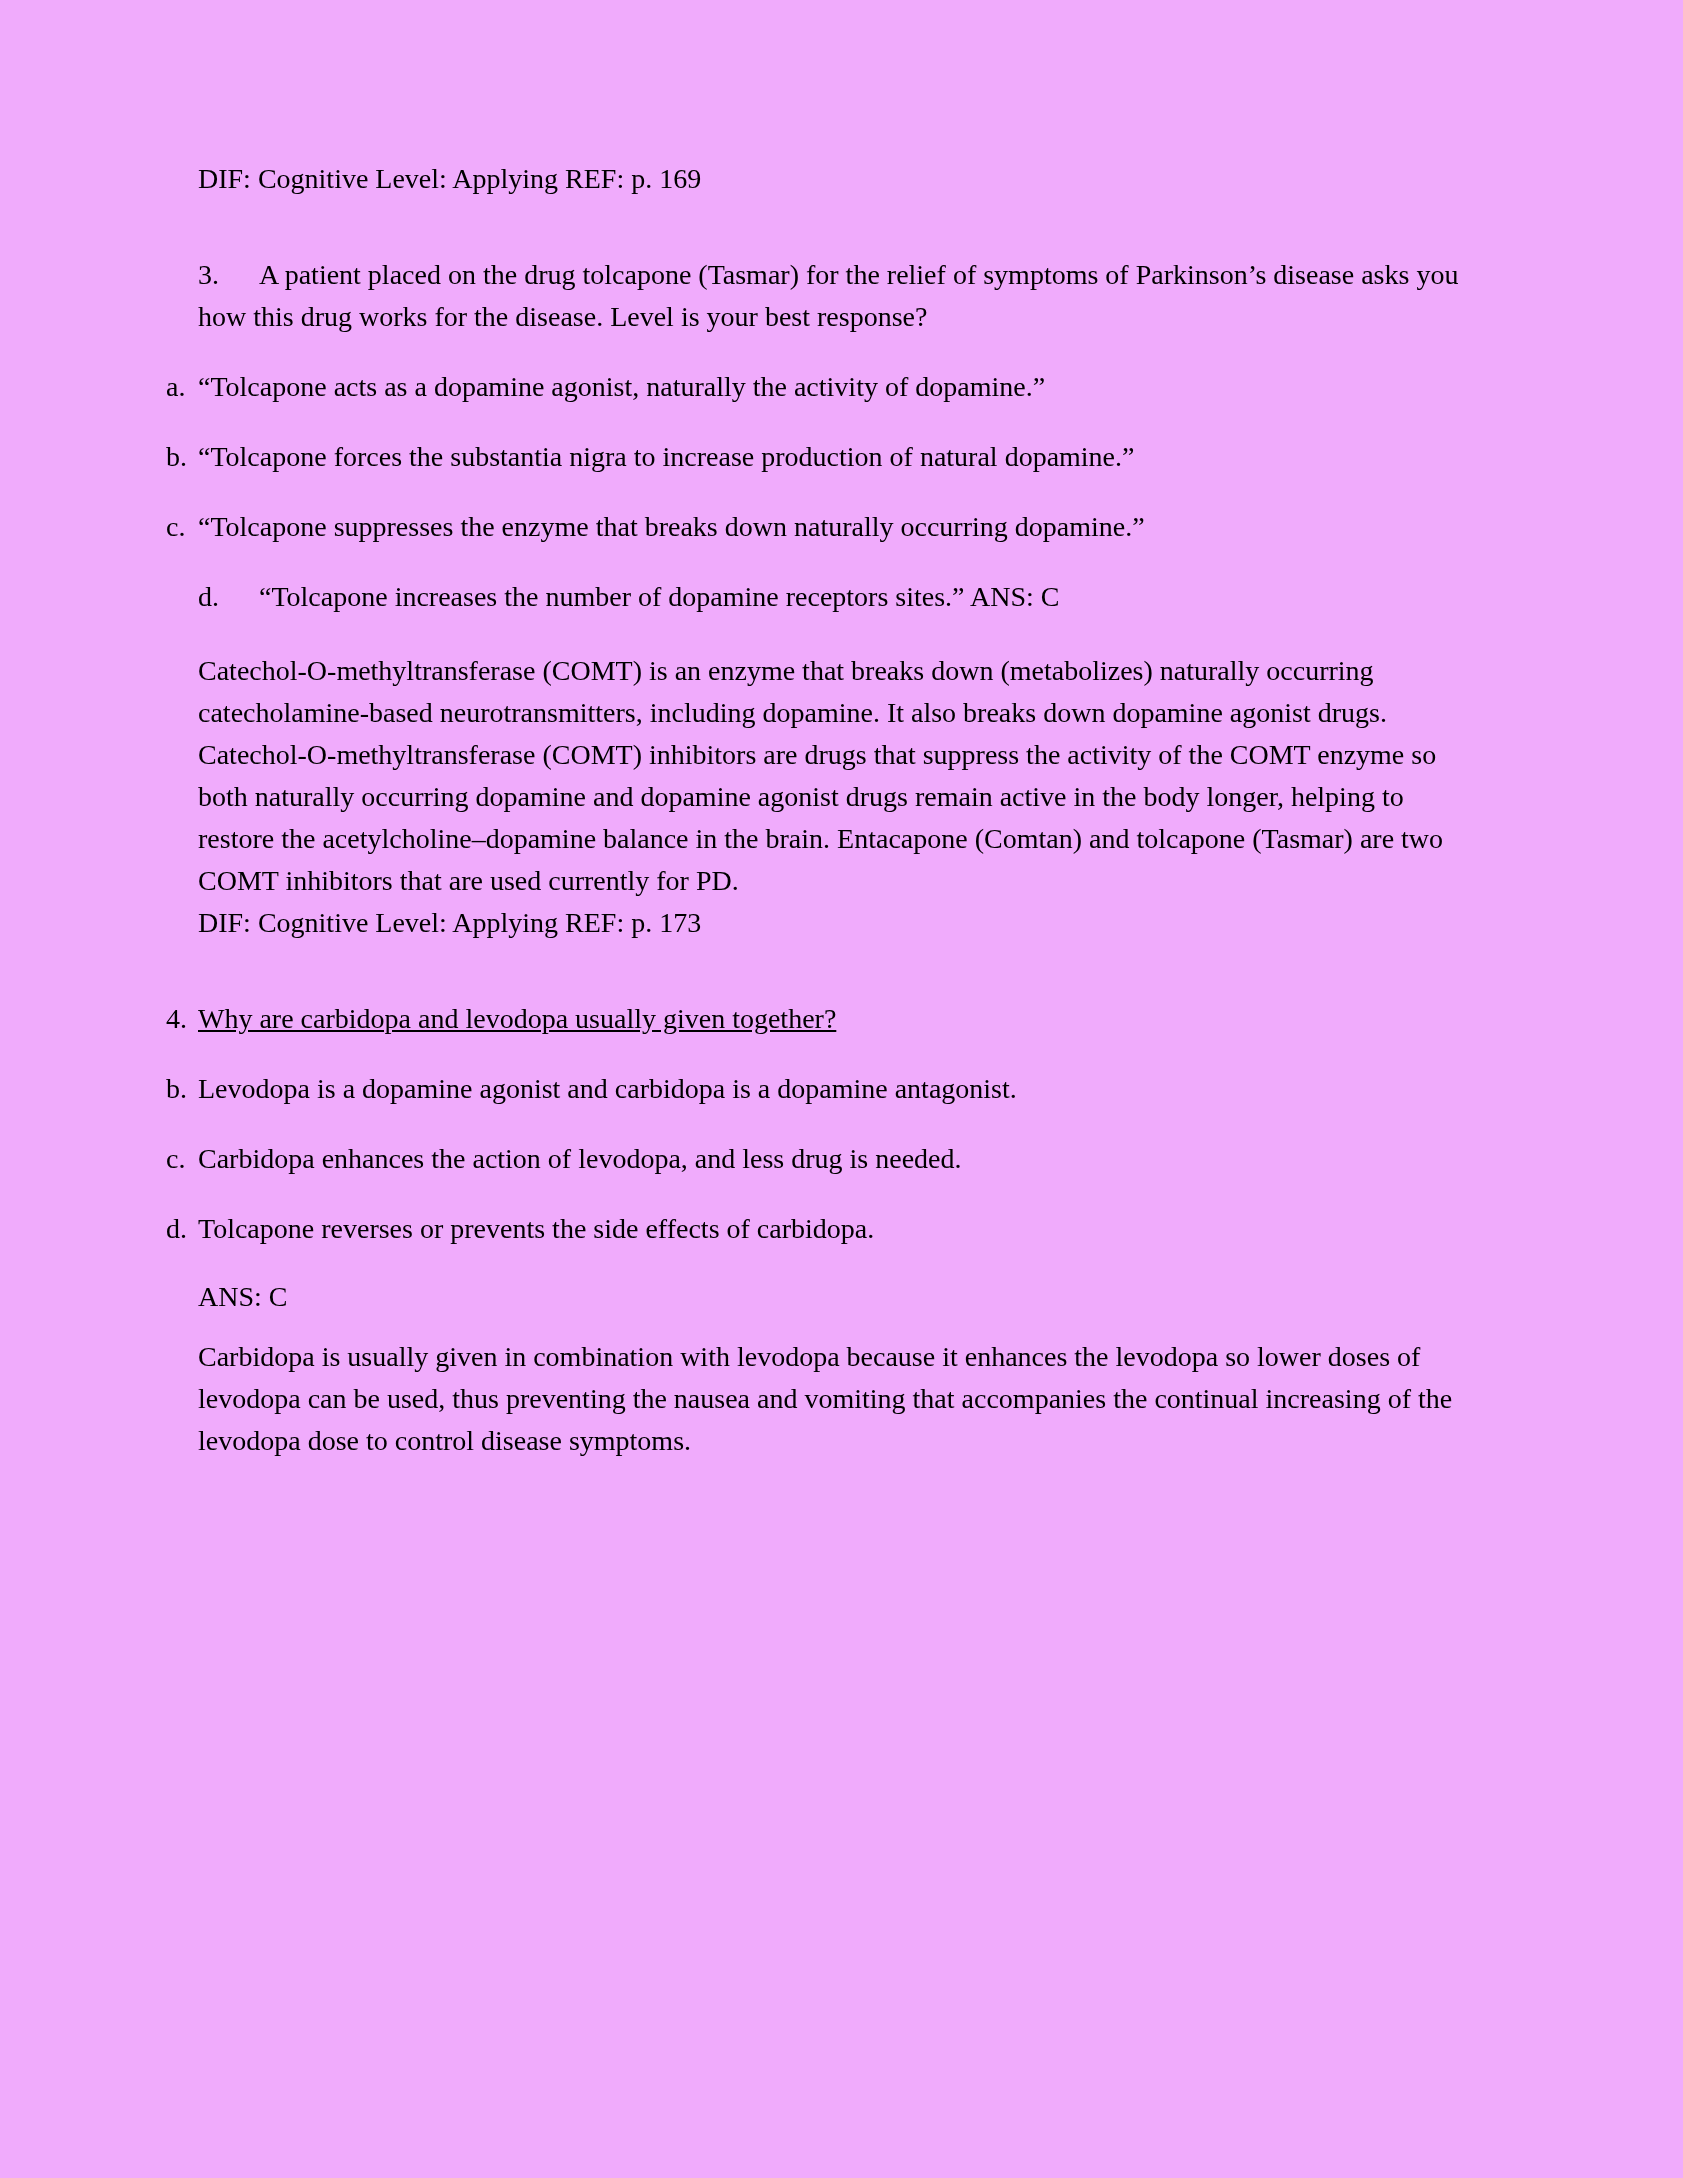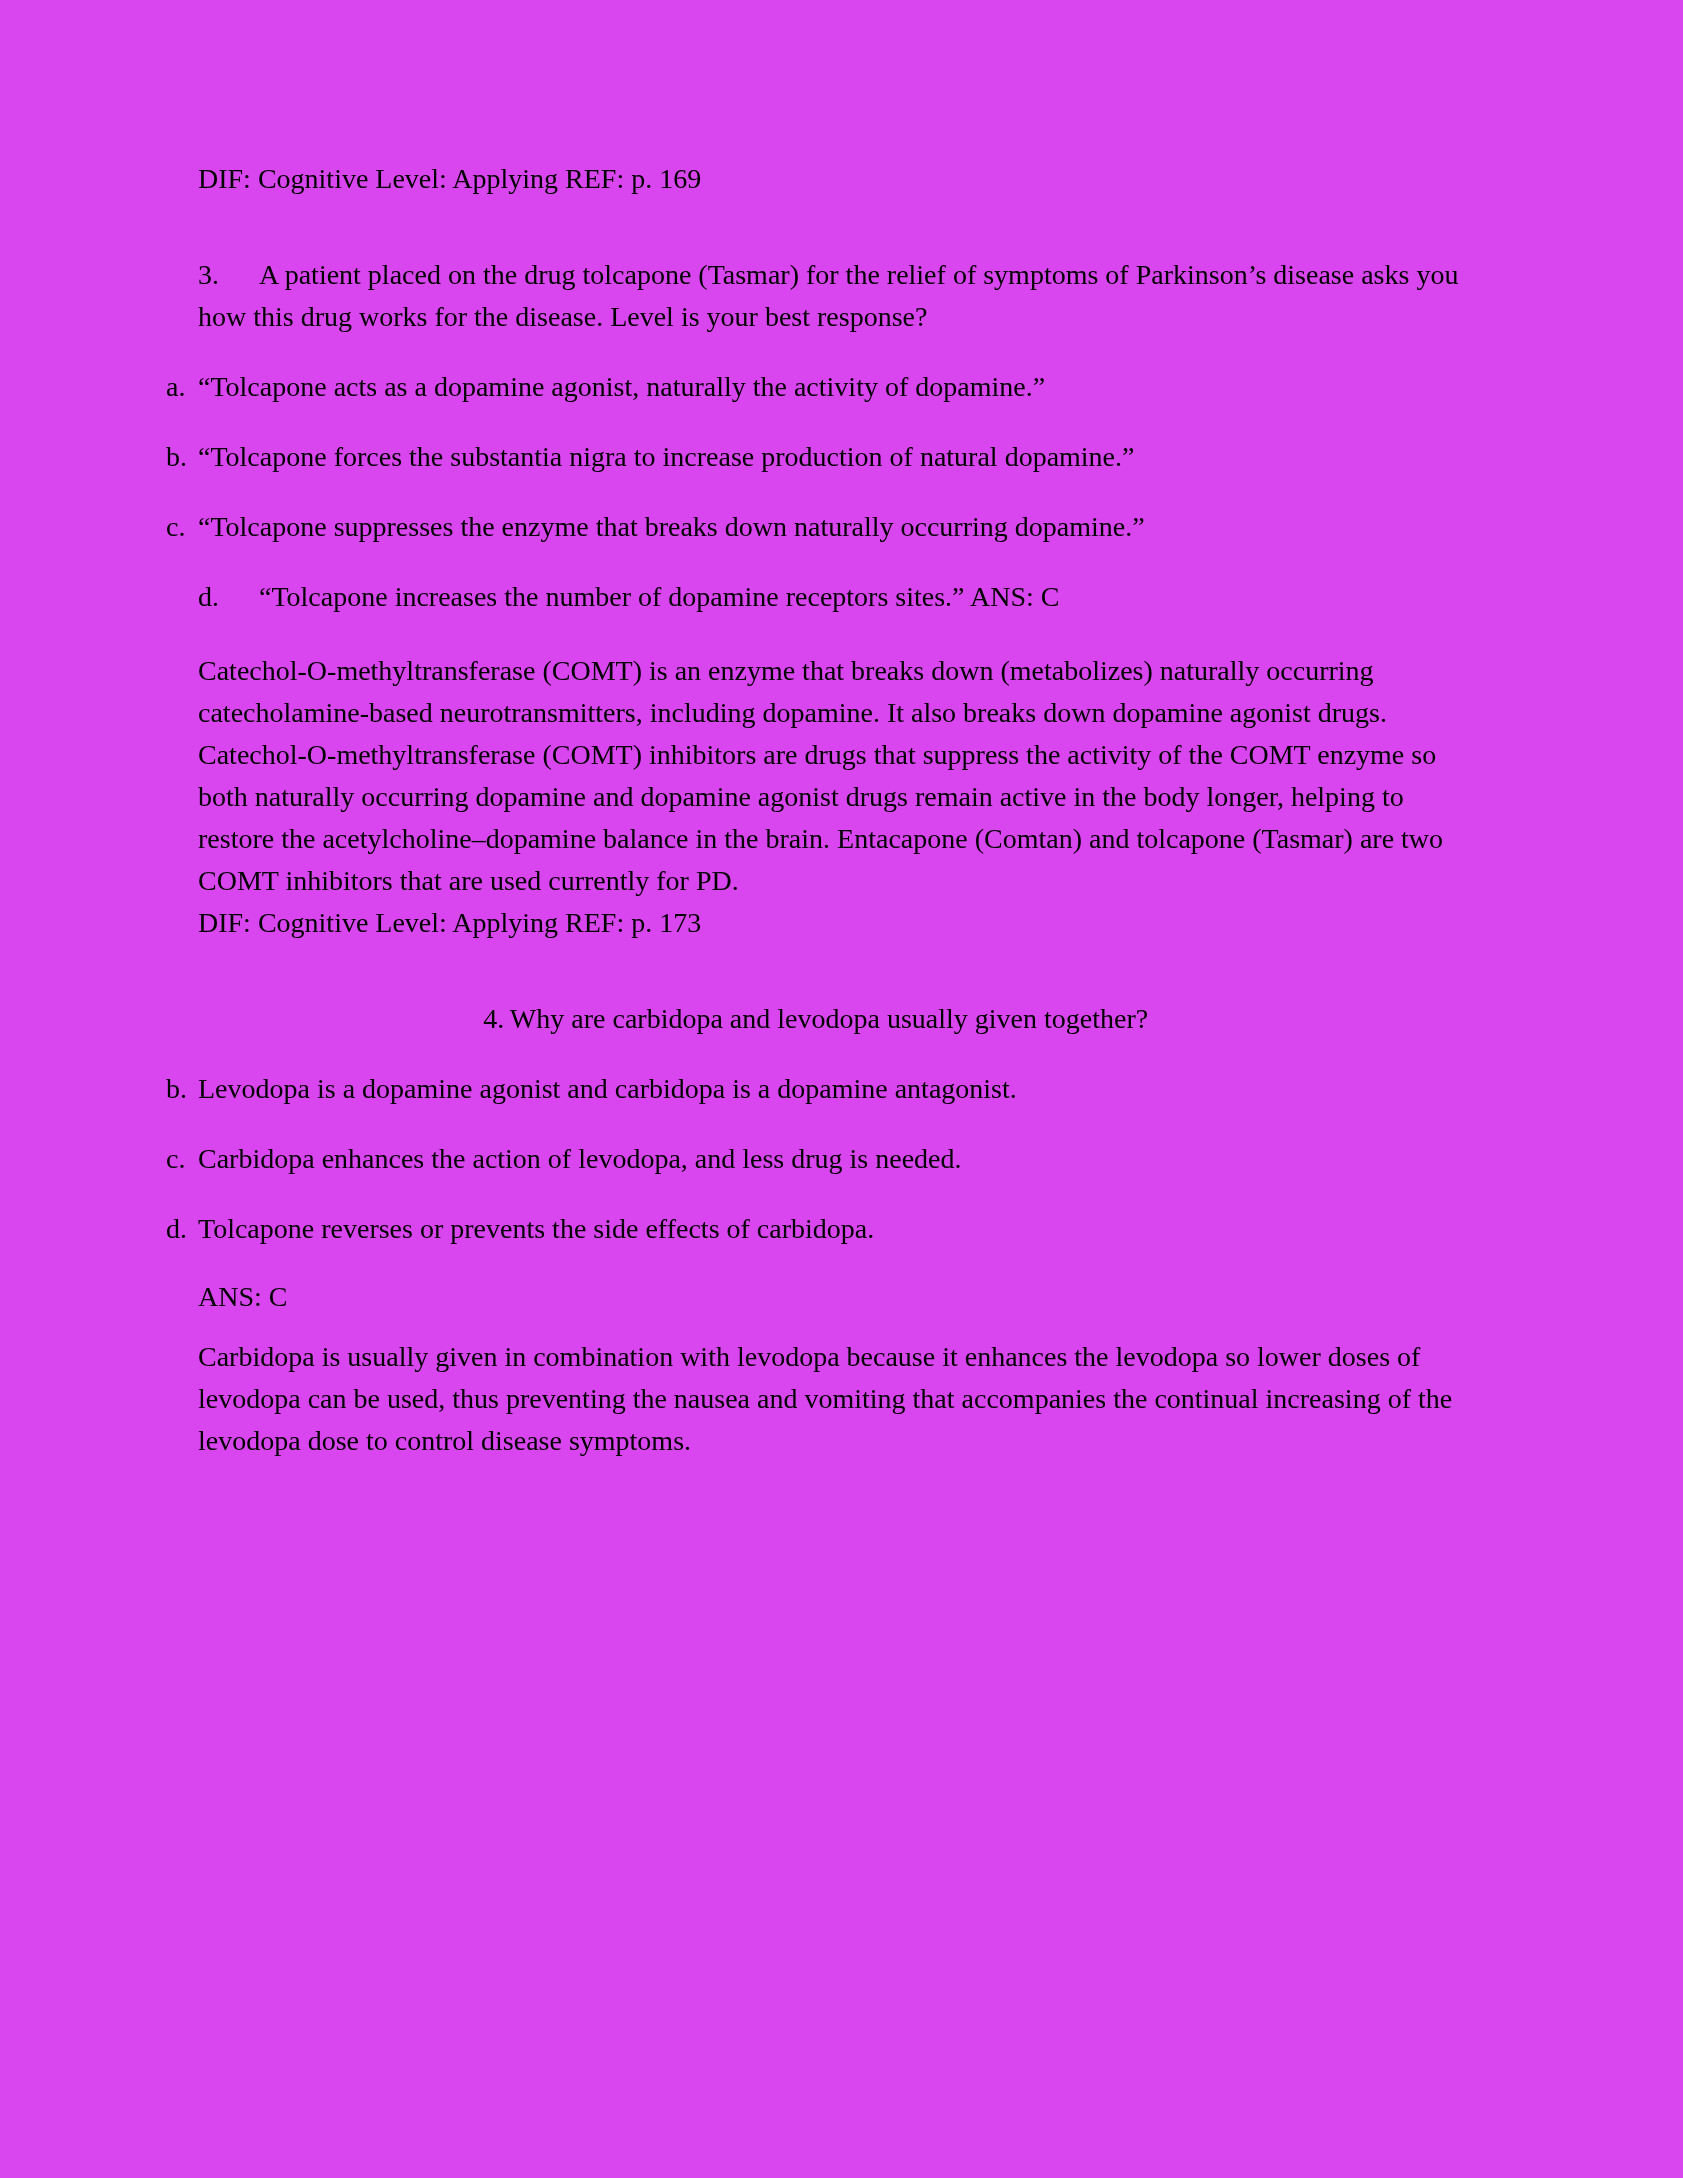--- a/index.html
+++ b/index.html
@@ -11,21 +11,21 @@
     width: 1683px;
     height: 2178px;
     font-family: "Liberation Serif", "DejaVu Serif", serif;
     color: #000000;
     -webkit-font-smoothing: antialiased;
   }
   .page {
     position: relative;
     width: 1683px;
     height: 2178px;
-    background: #d946ef;
+    background: #f0abfc;
     box-sizing: border-box;
     padding: 158px 223px 158px 166px;
   }
   .doc {
     width: 1294px;
     font-size: 28px;
     line-height: 42px;
   }
   .para {
     margin: 0 0 0 32px;
@@ -40,21 +40,22 @@
     margin-left: 32px;
     text-align: left;
   }
   .qnum {
     display: inline-block;
     width: 61px;
   }
   
   .qline-flush {
     margin-left: 0;
-    text-align: center;
+    text-align: left;
+    text-decoration: underline;
   }
   .qnum-tight {
     display: inline-block;
     width: 32px;
   }
   
   .opt {
     margin: 0;
     text-align: left;
     text-indent: 0;

